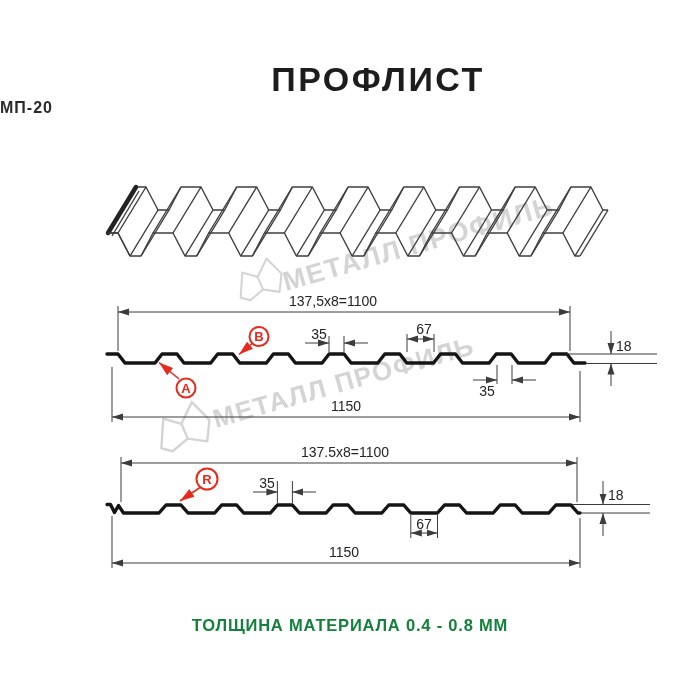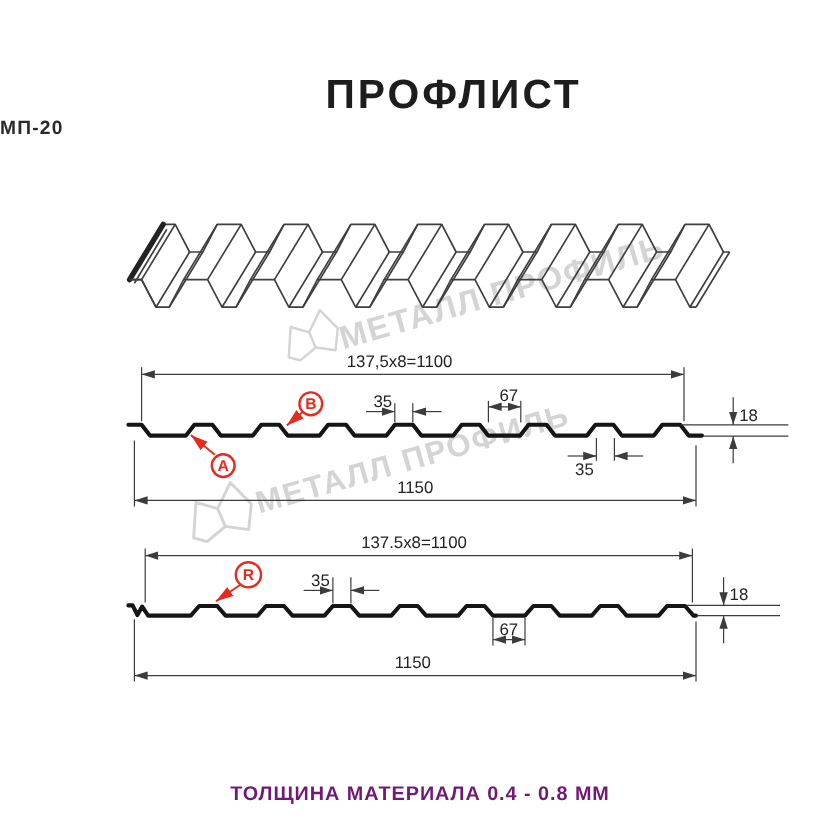--- a/index.html
+++ b/index.html
@@ -3,21 +3,21 @@
 <meta charset="utf-8">
 <style>
   html,body{margin:0;padding:0;background:#ffffff;}
   .canvas{position:relative;width:700px;height:700px;background:#ffffff;overflow:hidden;
           font-family:"Liberation Sans",sans-serif;}
   .title{position:absolute;top:60px;left:0;width:700px;text-align:center;
          font-size:34px;font-weight:bold;letter-spacing:2.5px;color:#1d1d1d;padding-left:28px;}
   .subtitle{position:absolute;top:99px;left:0;width:700px;text-align:left;
          font-size:16px;font-weight:bold;letter-spacing:1px;color:#2a2a2a;}
   .footer{position:absolute;top:616px;left:0;width:700px;text-align:center;
-         font-size:16.5px;font-weight:bold;letter-spacing:0.8px;color:#701a75;margin-top:37px;}
+         font-size:16.5px;font-weight:bold;letter-spacing:0.8px;color:#15803d;}
   svg.sheet{position:absolute;left:0;top:0;}
   .dim-text{font-family:"Liberation Sans",sans-serif;font-size:14px;fill:#242424;}
   .wm-text{font-family:"Liberation Sans",sans-serif;font-weight:bold;fill:#d4d4d4;letter-spacing:1.5px;}
   .marker-letter{font-family:"Liberation Sans",sans-serif;font-weight:bold;font-size:13px;fill:#e62b1e;}
   .profile{fill:none;stroke:#151515;stroke-width:3.4;stroke-linejoin:round;stroke-linecap:round;}
   .dline{stroke:#3c3c3c;stroke-width:1;fill:none;}
   .wire{stroke:#3f3f3f;stroke-width:1.4;fill:none;stroke-linejoin:round;}
   .wire-heavy{stroke:#232323;stroke-width:4.5;fill:none;stroke-linecap:round;}
   .red-line{stroke:#e62b1e;stroke-width:1.6;fill:none;}
   .red-circle{stroke:#e62b1e;stroke-width:2;fill:#ffffff;}

